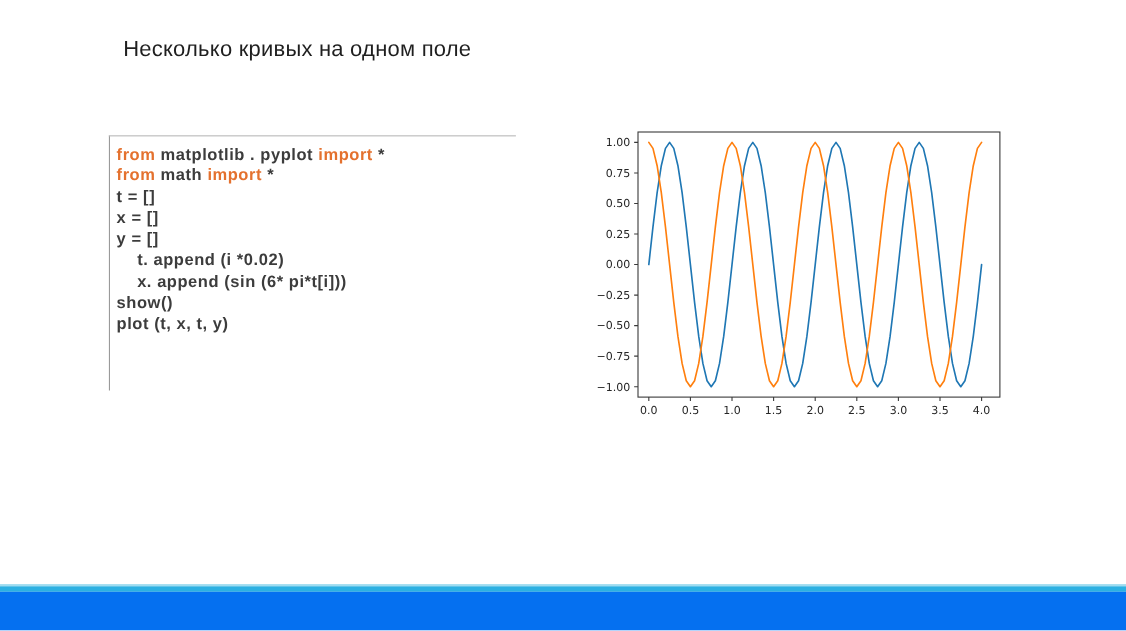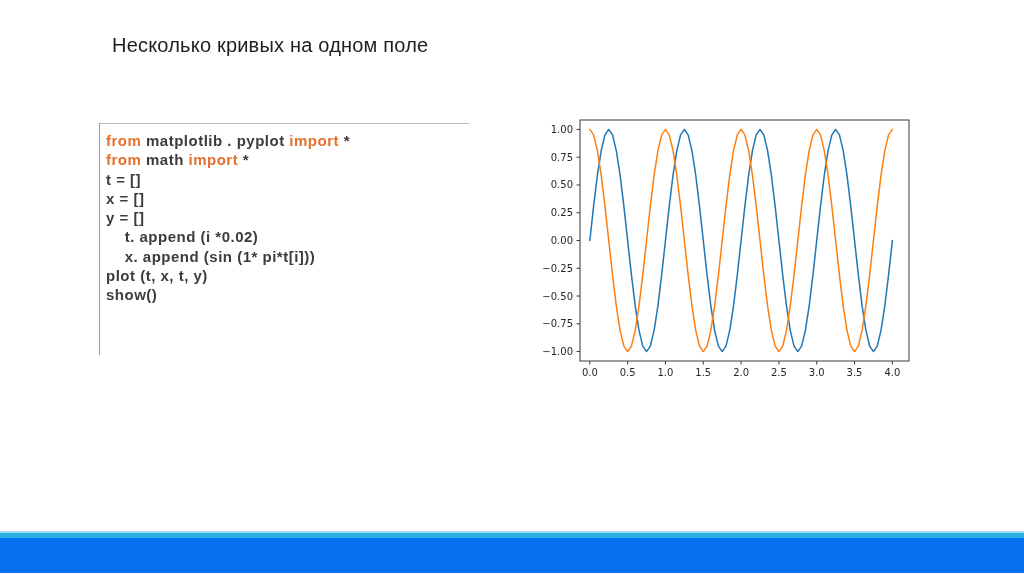--- a/index.html
+++ b/index.html
@@ -74,23 +74,23 @@
   <div class="slide-title">Несколько кривых на одном поле</div>
 
   <div class="code-box">
     <div id="code-lines">
         <div class="code-line"><span class="kw">from</span><span> matplotlib . pyplot </span><span class="kw">import</span><span> *</span></div>
         <div class="code-line"><span class="kw">from</span><span> math </span><span class="kw">import</span><span> *</span></div>
         <div class="code-line"><span>t = []</span></div>
         <div class="code-line"><span>x = []</span></div>
         <div class="code-line"><span>y = []</span></div>
         <div class="code-line"><span>    t. append (i *0.02)</span></div>
-        <div class="code-line"><span>    x. append (sin (1* pi*t[i]))</span></div>
+        <div class="code-line"><span>    x. append (sin (6* pi*t[i]))</span></div>
+        <div class="code-line"><span>show()</span></div>
         <div class="code-line"><span>plot (t, x, t, y)</span></div>
-        <div class="code-line"><span>show()</span></div>
       </div>
   </div>
 
   <div class="chart-fig">
     <svg id="chart-svg" width="380" height="272" viewBox="0 0 380 272">
         <polyline points="46.83,134.50 50.61,100.18 54.40,69.20 58.18,44.65 61.96,28.88 65.74,23.44 69.52,28.88 73.30,44.65 77.09,69.20 80.87,100.18 84.65,134.50 88.43,168.82 92.21,199.80 95.99,224.35 99.77,240.12 103.56,245.56 107.34,240.12 111.12,224.35 114.90,199.80 118.68,168.82 122.46,134.50 126.25,100.18 130.03,69.20 133.81,44.65 137.59,28.88 141.37,23.44 145.15,28.88 148.94,44.65 152.72,69.20 156.50,100.18 160.28,134.50 164.06,168.82 167.84,199.80 171.63,224.35 175.41,240.12 179.19,245.56 182.97,240.12 186.75,224.35 190.53,199.80 194.31,168.82 198.10,134.50 201.88,100.18 205.66,69.20 209.44,44.65 213.22,28.88 217.00,23.44 220.79,28.88 224.57,44.65 228.35,69.20 232.13,100.18 235.91,134.50 239.69,168.82 243.48,199.80 247.26,224.35 251.04,240.12 254.82,245.56 258.60,240.12 262.38,224.35 266.17,199.80 269.95,168.82 273.73,134.50 277.51,100.18 281.29,69.20 285.07,44.65 288.86,28.88 292.64,23.44 296.42,28.88 300.20,44.65 303.98,69.20 307.76,100.18 311.54,134.50 315.33,168.82 319.11,199.80 322.89,224.35 326.67,240.12 330.45,245.56 334.23,240.12 338.02,224.35 341.80,199.80 345.58,168.82 349.36,134.50" fill="none" stroke="#1f77b4" stroke-width="1.5" stroke-linejoin="round" stroke-linecap="round"></polyline>
         <polyline points="46.83,23.44 50.61,28.88 54.40,44.65 58.18,69.20 61.96,100.18 65.74,134.50 69.52,168.82 73.30,199.80 77.09,224.35 80.87,240.12 84.65,245.56 88.43,240.12 92.21,224.35 95.99,199.80 99.77,168.82 103.56,134.50 107.34,100.18 111.12,69.20 114.90,44.65 118.68,28.88 122.46,23.44 126.25,28.88 130.03,44.65 133.81,69.20 137.59,100.18 141.37,134.50 145.15,168.82 148.94,199.80 152.72,224.35 156.50,240.12 160.28,245.56 164.06,240.12 167.84,224.35 171.63,199.80 175.41,168.82 179.19,134.50 182.97,100.18 186.75,69.20 190.53,44.65 194.31,28.88 198.10,23.44 201.88,28.88 205.66,44.65 209.44,69.20 213.22,100.18 217.00,134.50 220.79,168.82 224.57,199.80 228.35,224.35 232.13,240.12 235.91,245.56 239.69,240.12 243.48,224.35 247.26,199.80 251.04,168.82 254.82,134.50 258.60,100.18 262.38,69.20 266.17,44.65 269.95,28.88 273.73,23.44 277.51,28.88 281.29,44.65 285.07,69.20 288.86,100.18 292.64,134.50 296.42,168.82 300.20,199.80 303.98,224.35 307.76,240.12 311.54,245.56 315.33,240.12 319.11,224.35 322.89,199.80 326.67,168.82 330.45,134.50 334.23,100.18 338.02,69.20 341.80,44.65 345.58,28.88 349.36,23.44" fill="none" stroke="#ff7f0e" stroke-width="1.5" stroke-linejoin="round" stroke-linecap="round"></polyline>
         <rect x="37" y="14" width="329" height="241" fill="none" stroke="#3a3a3a" stroke-width="1"></rect>
         <line x1="46.83218390804598" y1="255" x2="46.83218390804598" y2="258.5" stroke="#3a3a3a" stroke-width="1"></line>
         <text x="46.83218390804598" y="270" text-anchor="middle" font-family="DejaVu Sans, sans-serif" font-size="10" fill="#262626">0.0</text>

